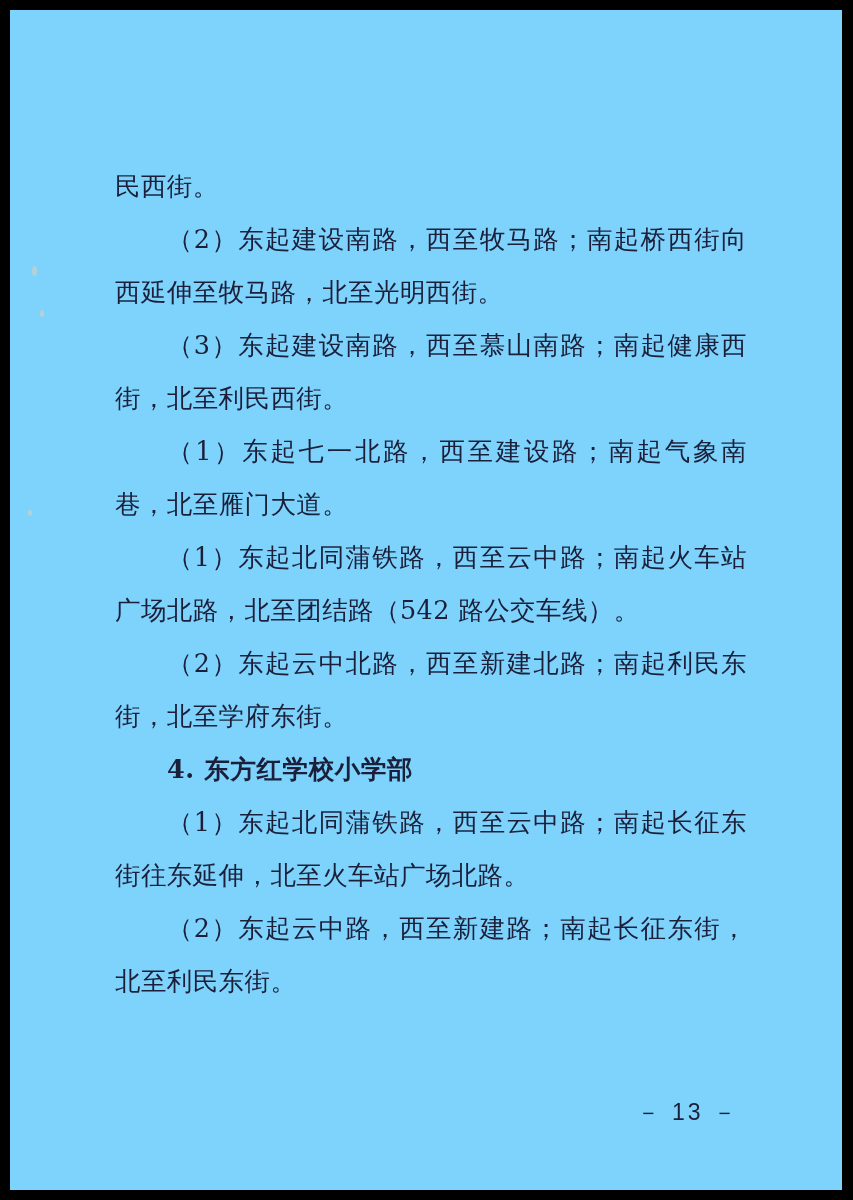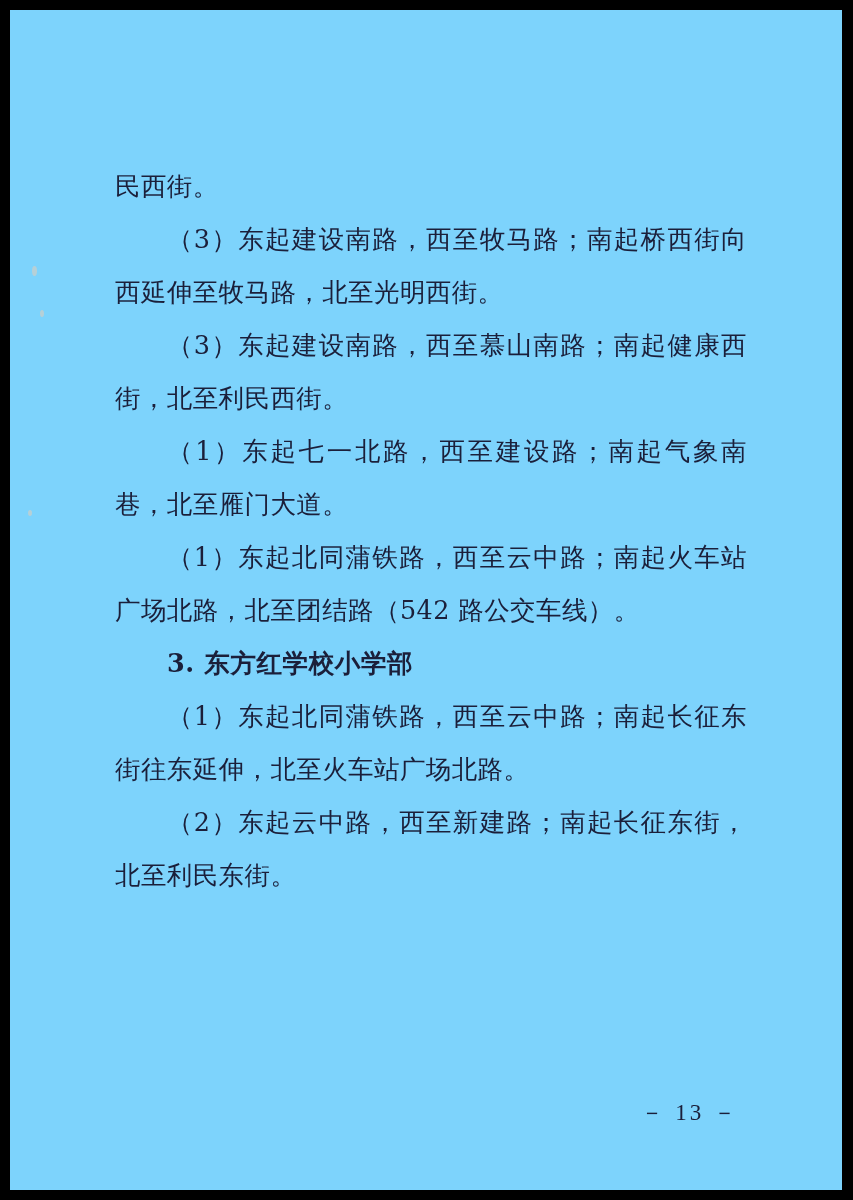--- a/index.html
+++ b/index.html
@@ -52,46 +52,47 @@
     font-weight: bold;
     letter-spacing: 0.6px;
   }
   .page-number {
     position: absolute;
     right: 103px;
     bottom: 62px;
     font-size: 23px;
     color: #1b1f3a;
     letter-spacing: 3px;
-    font-family: Liberation Serif, serif;
+    font-family: Liberation Sans, sans-serif;
   }
   .speck {
     position: absolute;
     background: #cfcfc8;
     border-radius: 50%;
     opacity: 0.7;
   }
 </style>
 </head>
 <body>
 
 <div class="page">
   <div class="sheet">
 
     <div class="speck" style="left:22px; top:256px; width:5px; height:10px;"></div>
     <div class="speck" style="left:30px; top:300px; width:4px; height:7px;"></div>
     <div class="speck" style="left:18px; top:500px; width:4px; height:6px;"></div>
 
     <div class="doc-body">
       <p class="para plain">民西街。</p>
-      <p class="para indent">（3）东起建设南路，西至牧马路；南起桥西街向西延伸至牧马路，北至光明西街。</p>
+      <p class="para indent">（2）东起建设南路，西至牧马路；南起桥西街向西延伸至牧马路，北至光明西街。</p>
       <p class="para indent">（3）东起建设南路，西至慕山南路；南起健康西街，北至利民西街。</p>
       <p class="para indent">（1）东起七一北路，西至建设路；南起气象南巷，北至雁门大道。</p>
       <p class="para indent">（1）东起北同蒲铁路，西至云中路；南起火车站广场北路，北至团结路（542 路公交车线）。</p>
-      <p class="para heading">3. 东方红学校小学部</p>
+      <p class="para indent">（2）东起云中北路，西至新建北路；南起利民东街，北至学府东街。</p>
+      <p class="para heading">4. 东方红学校小学部</p>
       <p class="para indent">（1）东起北同蒲铁路，西至云中路；南起长征东街往东延伸，北至火车站广场北路。</p>
       <p class="para indent">（2）东起云中路，西至新建路；南起长征东街，北至利民东街。</p>
 
     </div>
 
     <div class="page-number">－ 13 －</div>
   </div>
 </div>
 
 </body></html>

